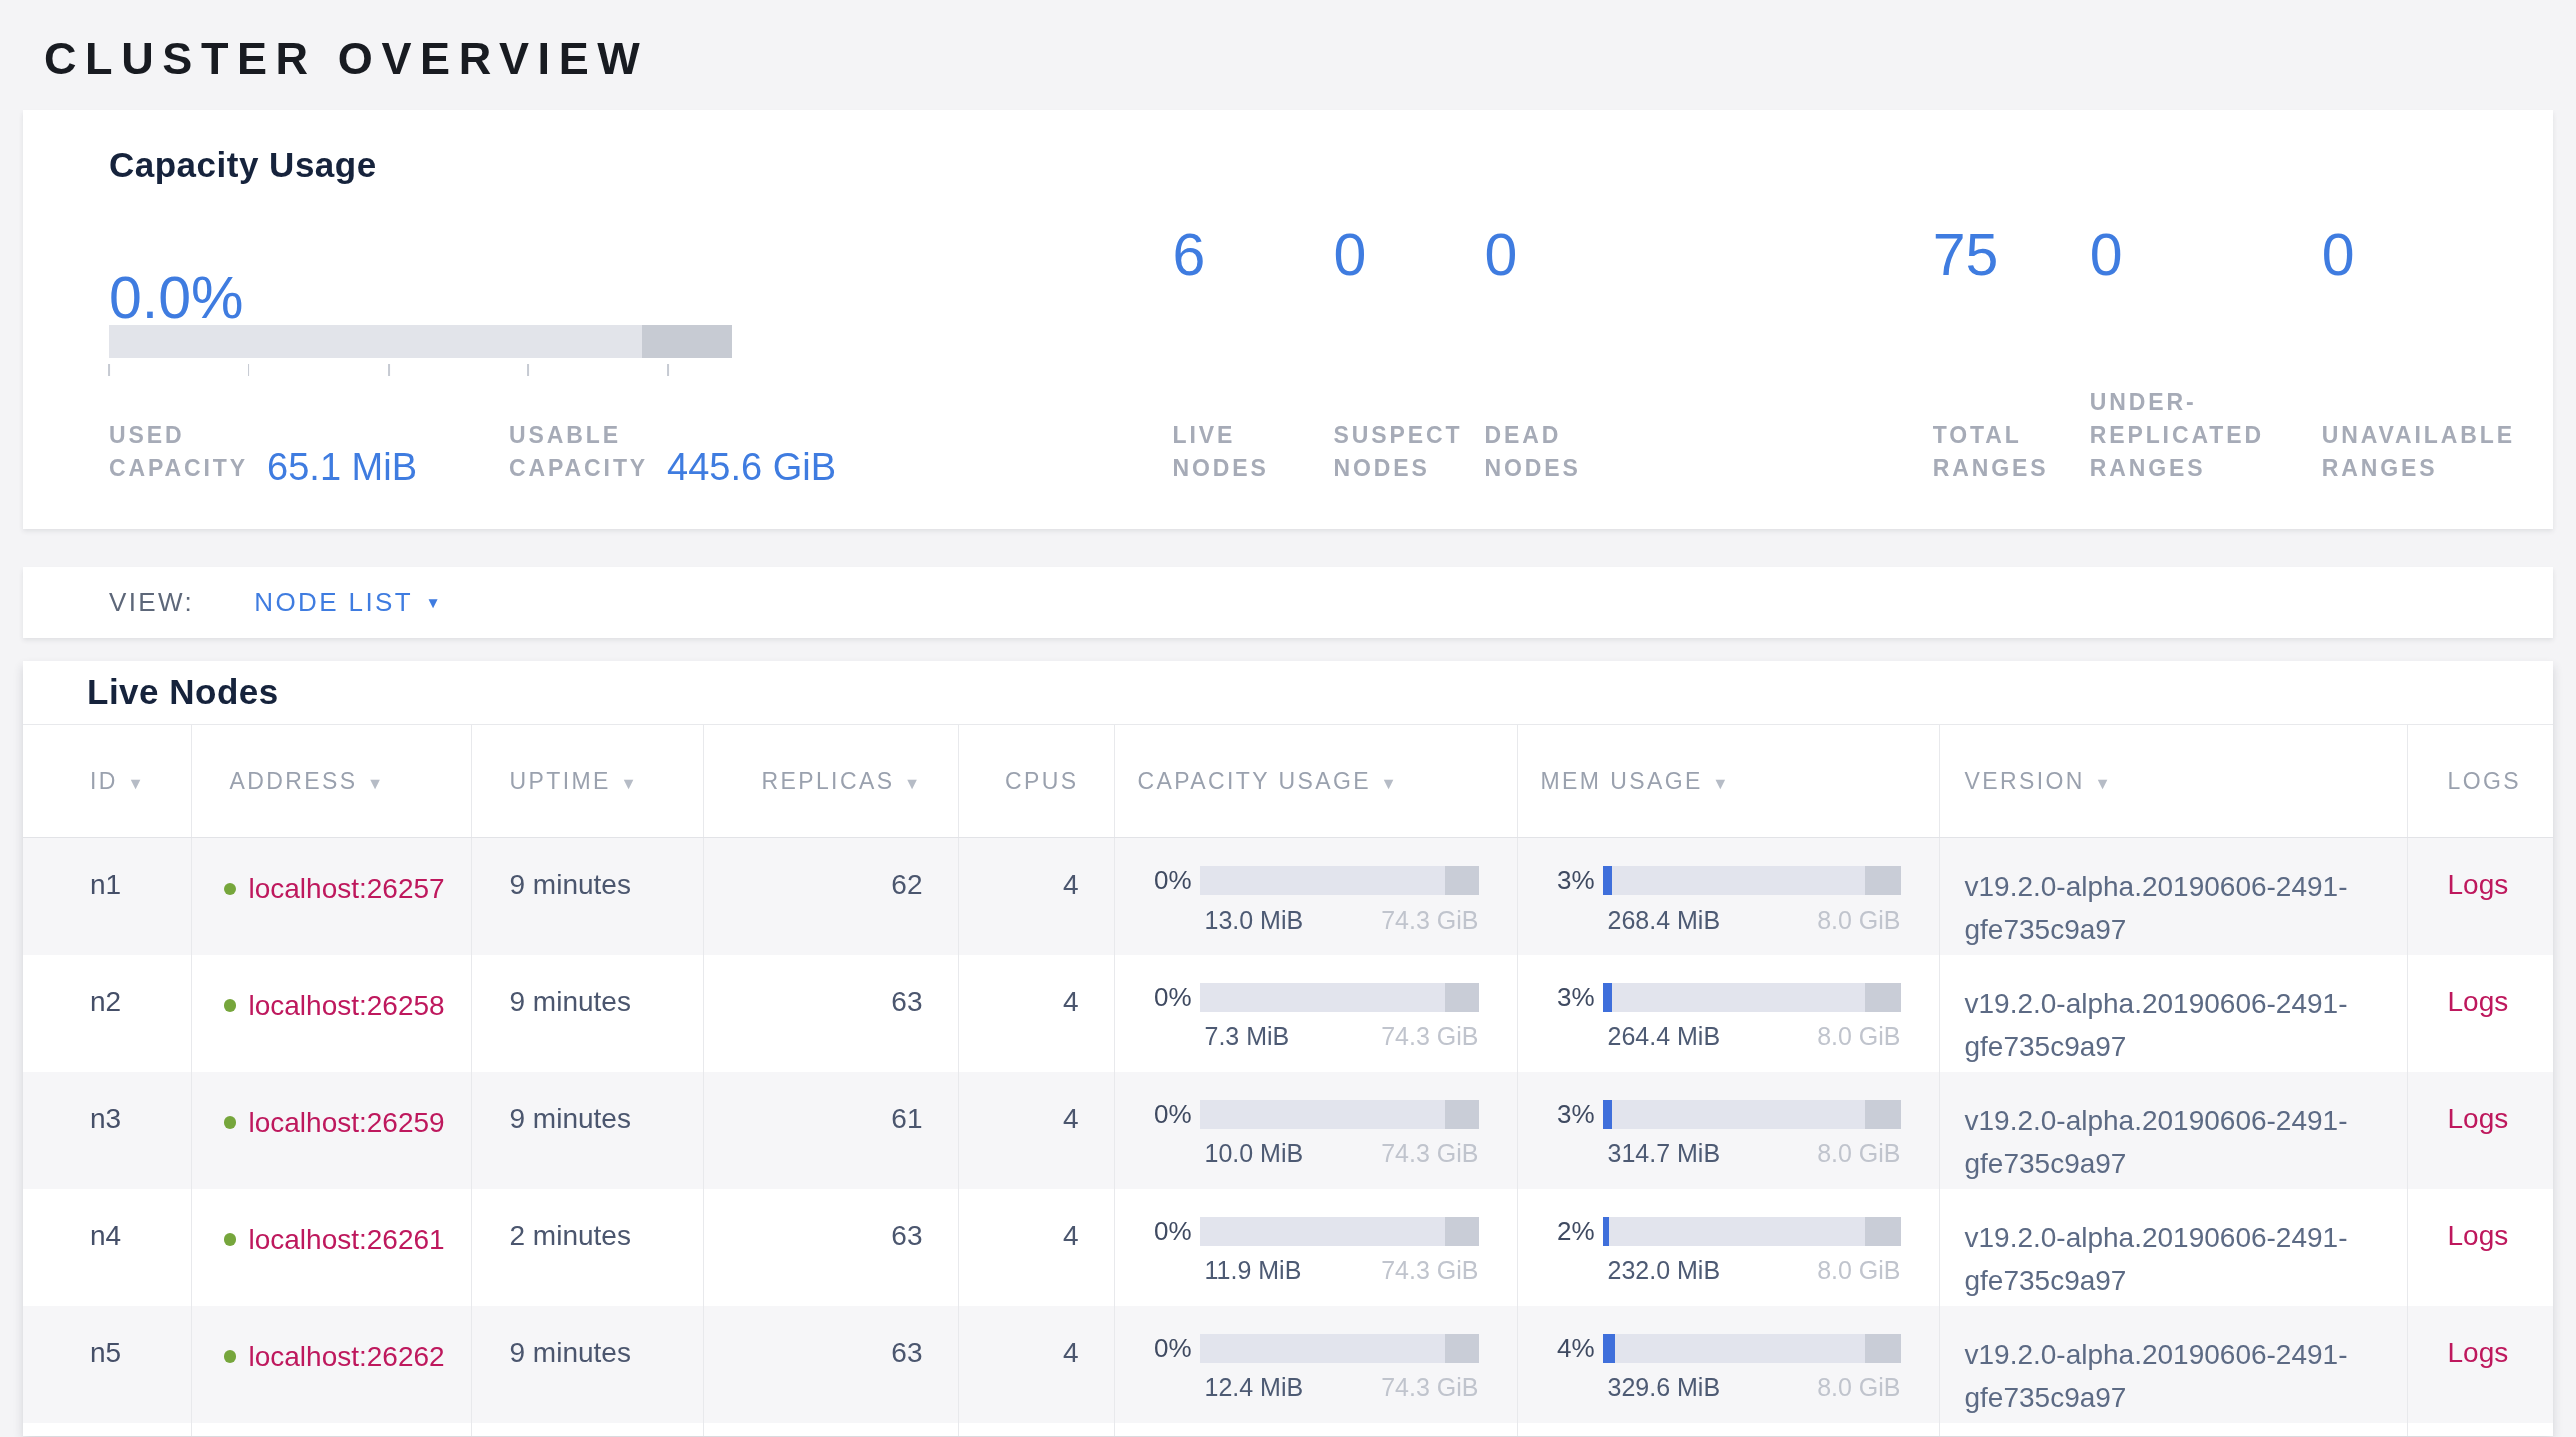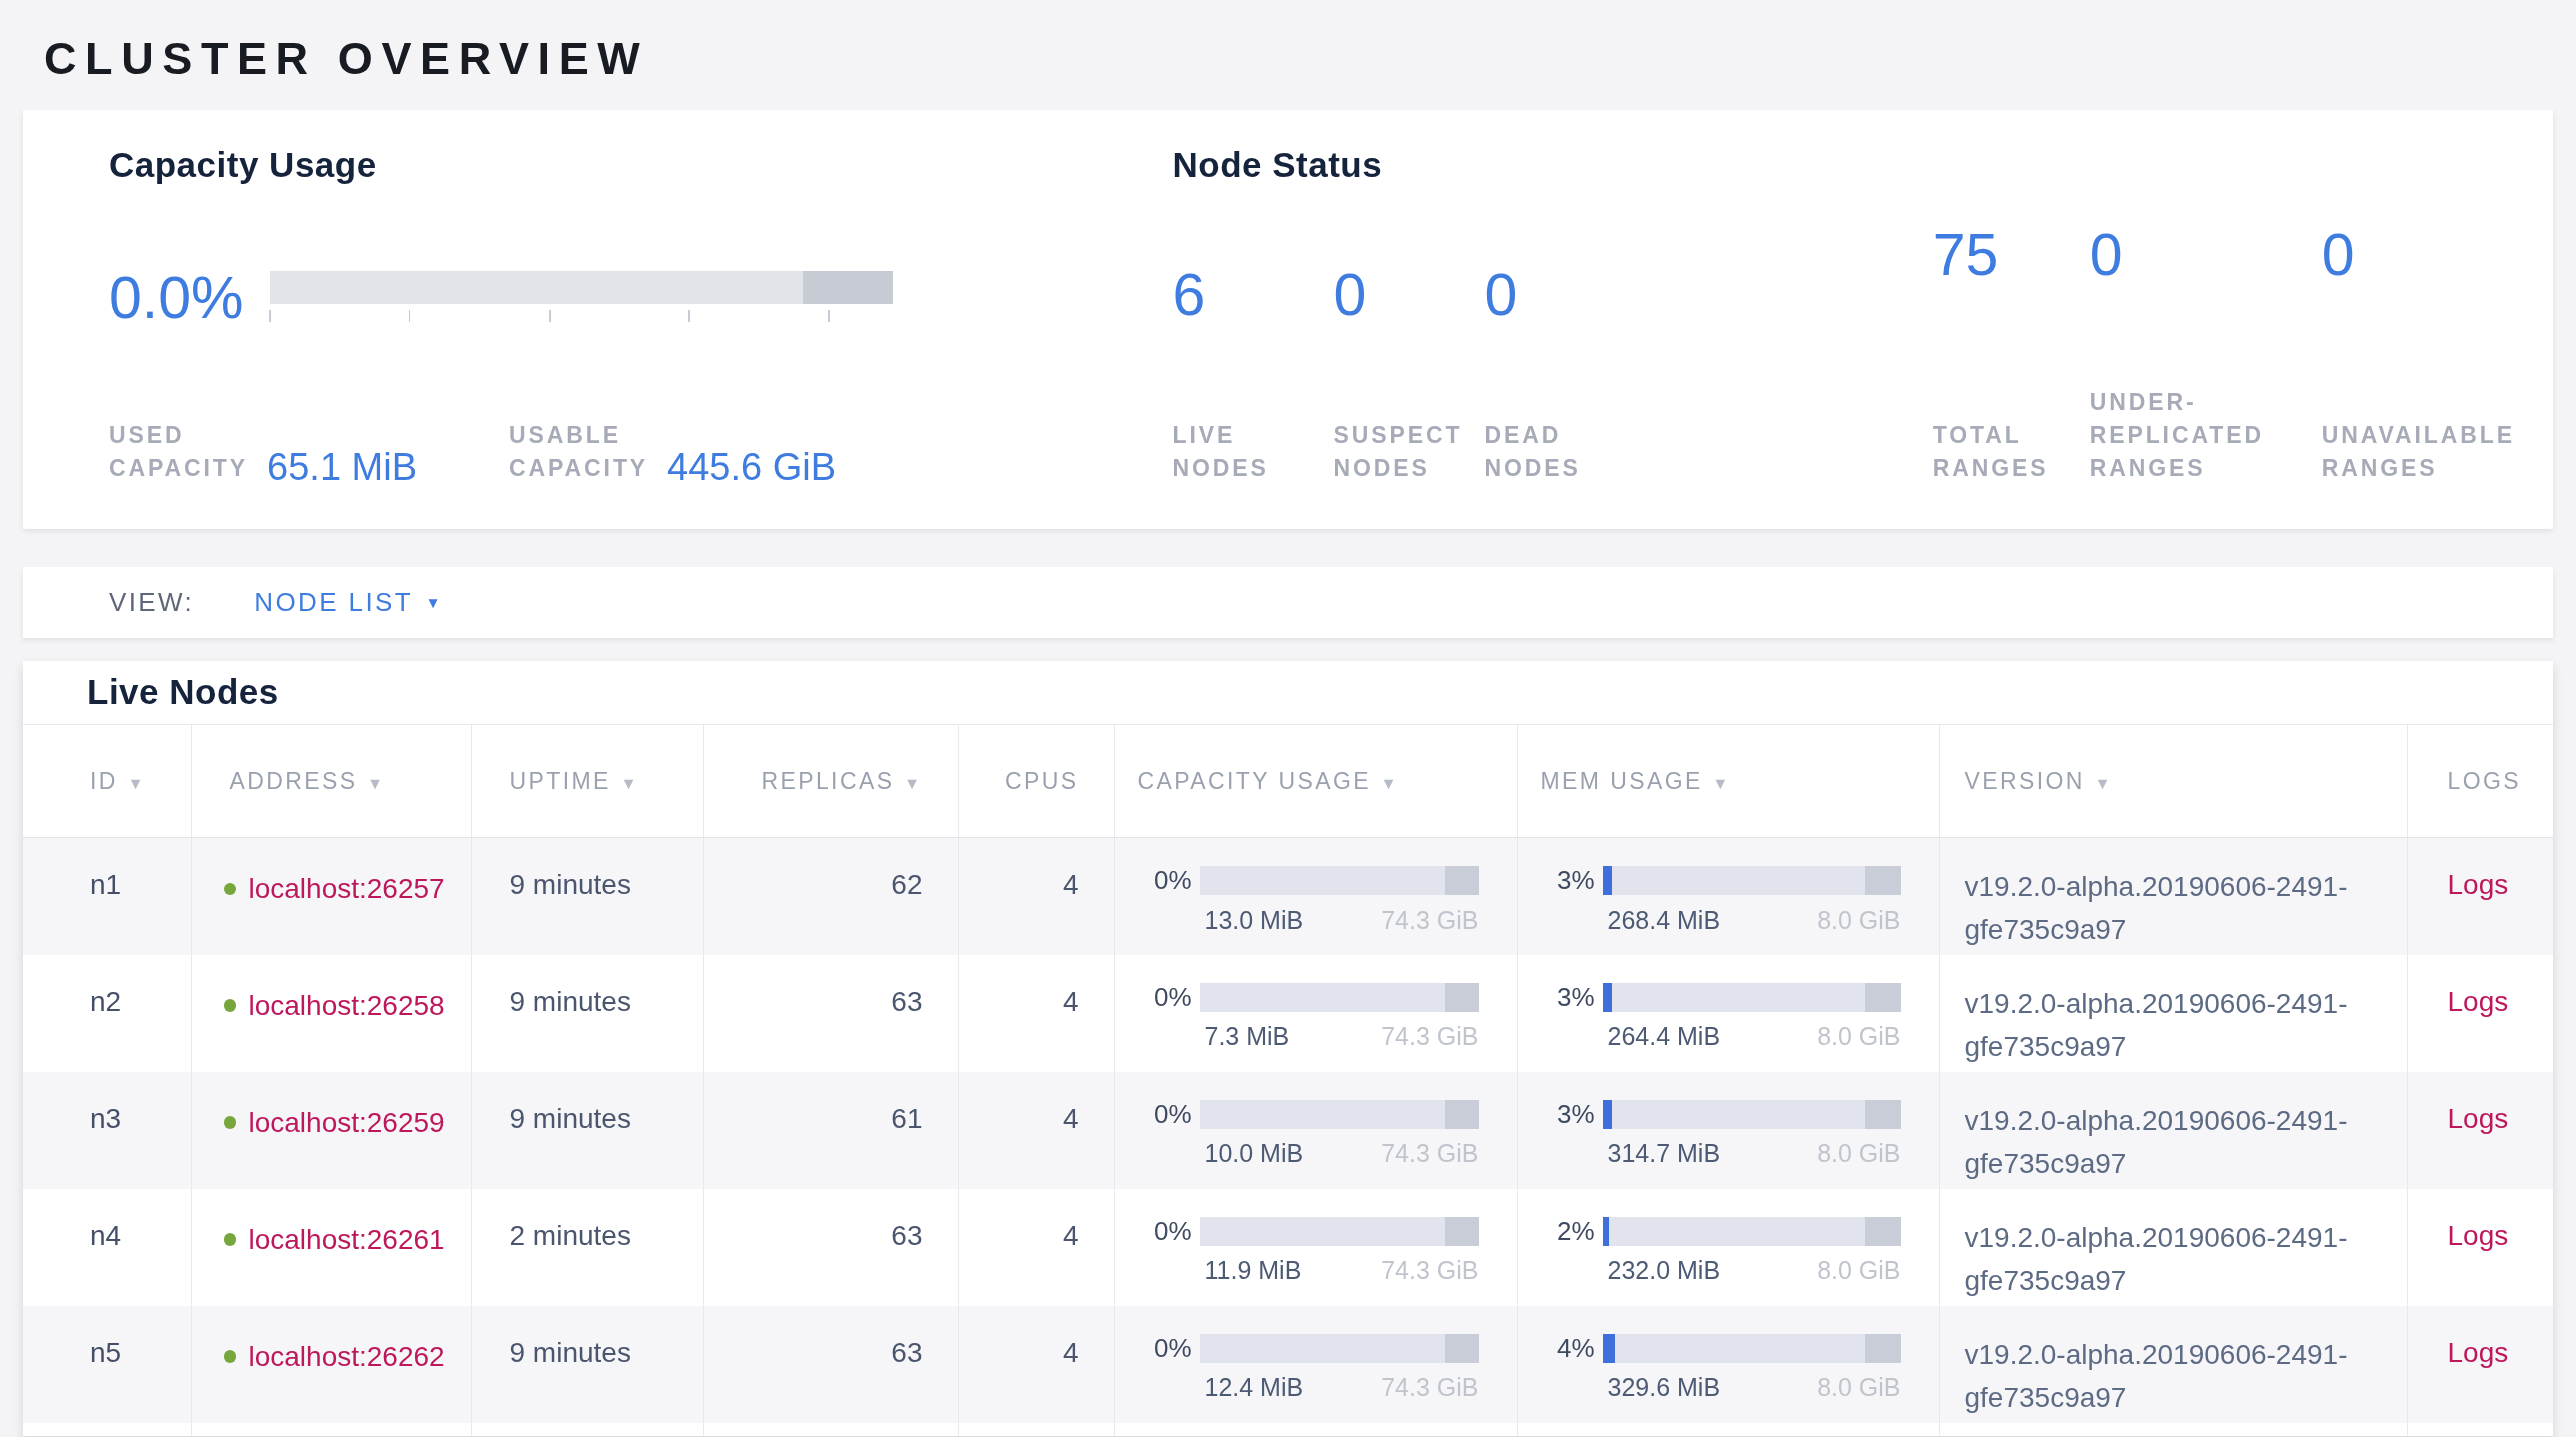--- a/index.html
+++ b/index.html
@@ -25,21 +25,21 @@
     display:flex;
     height:419px;
     padding:35px 38px 44px 86px;
   }
   .sec { display:flex; flex-direction:column; }
   .sec h2 { font-size:35px; font-weight:600; color:#16233c; letter-spacing:0.5px; }
   .sec-capacity { width:1073px; }
   .sec-nodes    { width:767px; }
   .sec-repl     { flex:1; }
 
-  .gauge { display:flex; align-items:flex-start; margin-top:86px; }
+  .gauge { display:flex; align-items:flex-start; margin-top:86px;flex-direction:column; }
   .gauge-pct {
     font-size:59px; color:#3f7ce0; width:161px; line-height:54px;
   }
   .gauge-wrap { width:623px; position:relative; }
   .gauge-bar { height:33px; background:#e2e4ea; position:relative; overflow:hidden; }
   .gauge-bar .gcap { position:absolute; right:0; top:0; bottom:0; width:14.5%; background:#c7cbd3; }
   .gauge-ticks { position:relative; height:13.4px; margin-top:5.8px; }
   .gauge-ticks .tick { position:absolute; top:0; width:1.9px; height:12.5px; background:#c6cad2; transform:translateX(-50%); }
   .gauge-ticklabels { position:relative; height:31px; margin-top:2.9px; }
   .gauge-ticklabels span {
@@ -157,21 +157,20 @@
         </div>
         <div class="capstat">
           <span class="stat-label">USABLE
 CAPACITY</span>
           <span class="stat-value-inline">445.6 GiB</span>
         </div>
       </div>
     </div>
 
     <div class="sec sec-nodes">
-      <h2>Node Status</h2>
       <div class="stats-row">
         <div class="stat">
           <span class="big">6</span>
           <span class="stat-label">LIVE
 NODES</span>
         </div>
         <div class="stat">
           <span class="big">0</span>
           <span class="stat-label">SUSPECT
 NODES</span>

